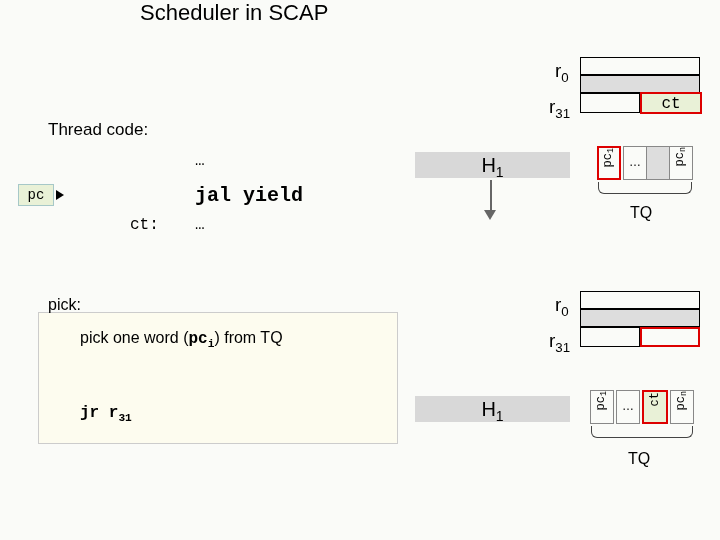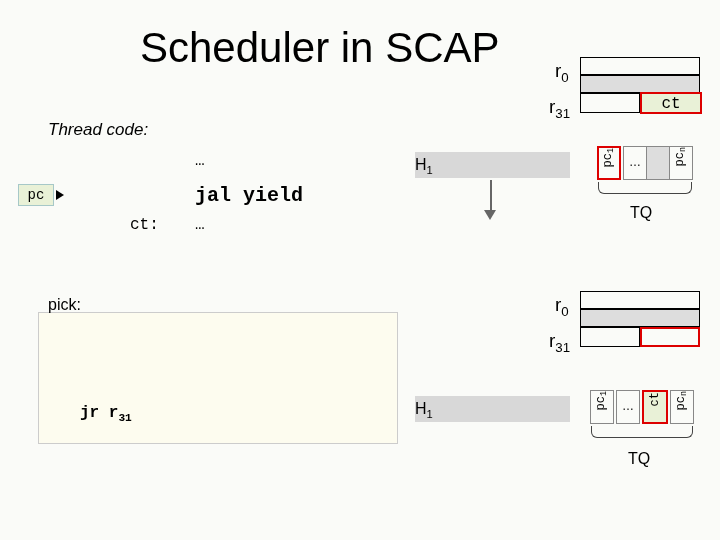--- a/index.html
+++ b/index.html
@@ -1,26 +1,26 @@
 <!DOCTYPE html>
 <html><head>
 <meta charset="utf-8">
 <style>
   html,body{margin:0;padding:0;width:720px;height:540px;background:#fafbf8;font-family:Arial,Helvetica,sans-serif;}
   *{box-sizing:border-box;}
   .stage{position:relative;width:720px;height:540px;}
   .abs{position:absolute;}
-  .title{left:140px;top:24px;font-size:42px;}
+  .title{left:140px;top:0;font-size:22px;}
   .reglbl{font-size:19px;}
   .regbox{border:1px solid #000;}
   .ctbox{border:2px solid #d00;background:#e9f1d7;}
-  .threadlbl{font-size:17px;font-style:italic;}
+  .threadlbl{font-size:17px;}
   .mono{font-family:"Courier New",monospace;}
   .pcbox{border:1px solid #a6c8c8;background:#e9f1d7;text-align:center;font-family:"Courier New",monospace;font-size:14px;}
-  .heap{background:#d8d8d8;font-size:16px;}
+  .heap{background:#d8d8d8;text-align:center;font-size:20px;}
   .tqcell{border:1px solid #888;text-align:center;font-size:12px;}
   .vrot{writing-mode:vertical-rl;transform:rotate(180deg);display:inline-block;font-family:"Courier New",monospace;}
   sub{font-size:0.7em;}
   .arrow-down{width:0;height:0;border-left:6px solid transparent;border-right:6px solid transparent;border-top:10px solid #666;}
   .arrow-stem{width:2px;background:#666;}
   .arrow-right-sm{width:0;height:0;border-top:5px solid transparent;border-bottom:5px solid transparent;border-left:8px solid #000;}
   .yieldbox{border:1px solid #ccc;background:#fdfcef;}
   .yieldtxt{font-size:16px;}
 </style>
 </head>
@@ -61,20 +61,21 @@
 
 <div class="abs reglbl" style="left:555px;top:294px;">r<sub>0</sub></div>
 <div class="abs regbox" style="left:580px;top:291px;width:120px;height:18px;"></div>
 <div class="abs regbox" style="left:580px;top:309px;width:120px;height:18px;background:#ddd;"></div>
 <div class="abs reglbl" style="left:549px;top:330px;">r<sub>31</sub></div>
 <div class="abs regbox" style="left:580px;top:327px;width:60px;height:20px;"></div>
 <div class="abs regbox" style="left:640px;top:327px;width:60px;height:20px;border:2px solid #d00;"></div>
 
 <div class="abs yieldbox" style="left:38px;top:312px;width:360px;height:132px;"></div>
 <div class="abs yieldtxt" style="left:48px;top:296px;">pick:</div>
+<div class="abs yieldtxt" style="left:80px;top:329px;"><span>pick one word (</span><span class="mono" style="font-weight:bold">pc<sub>i</sub></span><span>) from TQ</span></div>
 <div class="abs yieldtxt mono" style="left:80px;top:404px;font-weight:bold;text-align:right;">jr r<sub>31</sub></div>
 
 <div class="abs heap" style="left:415px;top:396px;width:155px;height:26px;line-height:26px;">H<sub>1</sub></div>
 
 <div class="abs tqcell" style="left:590px;top:390px;width:24px;height:34px;"><span class="vrot">pc<sub>1</sub></span></div>
 <div class="abs tqcell" style="left:616px;top:390px;width:24px;height:34px;line-height:30px;">…</div>
 <div class="abs tqcell mono" style="left:642px;top:390px;width:26px;height:34px;border:2px solid #d00;background:#e9f1d7;"><span class="vrot">ct</span></div>
 <div class="abs tqcell" style="left:670px;top:390px;width:24px;height:34px;"><span class="vrot">pc<sub>n</sub></span></div>
 <div class="abs" style="left:591px;top:426px;width:102px;height:12px;border-bottom:1px solid #444;border-left:1px solid #444;border-right:1px solid #444;border-bottom-left-radius:6px;border-bottom-right-radius:6px;"></div>
 <div class="abs" style="left:628px;top:450px;font-size:16px;">TQ</div>

